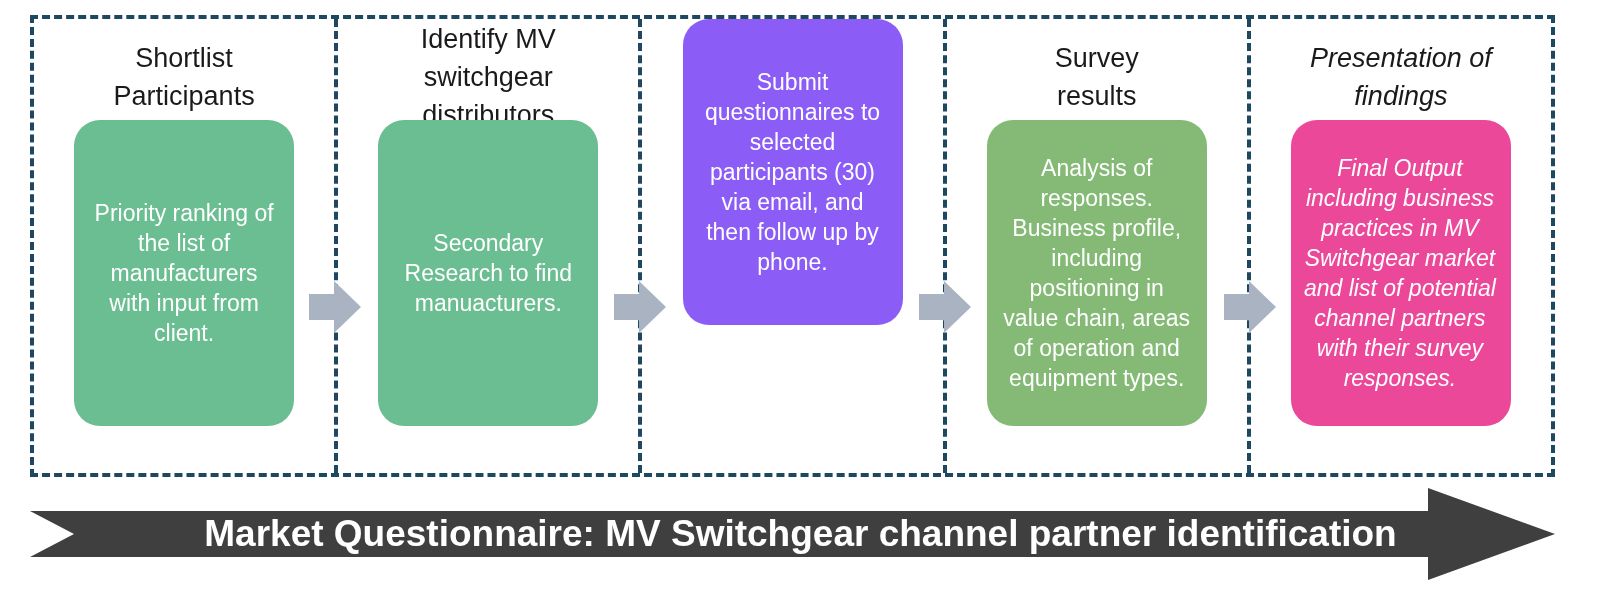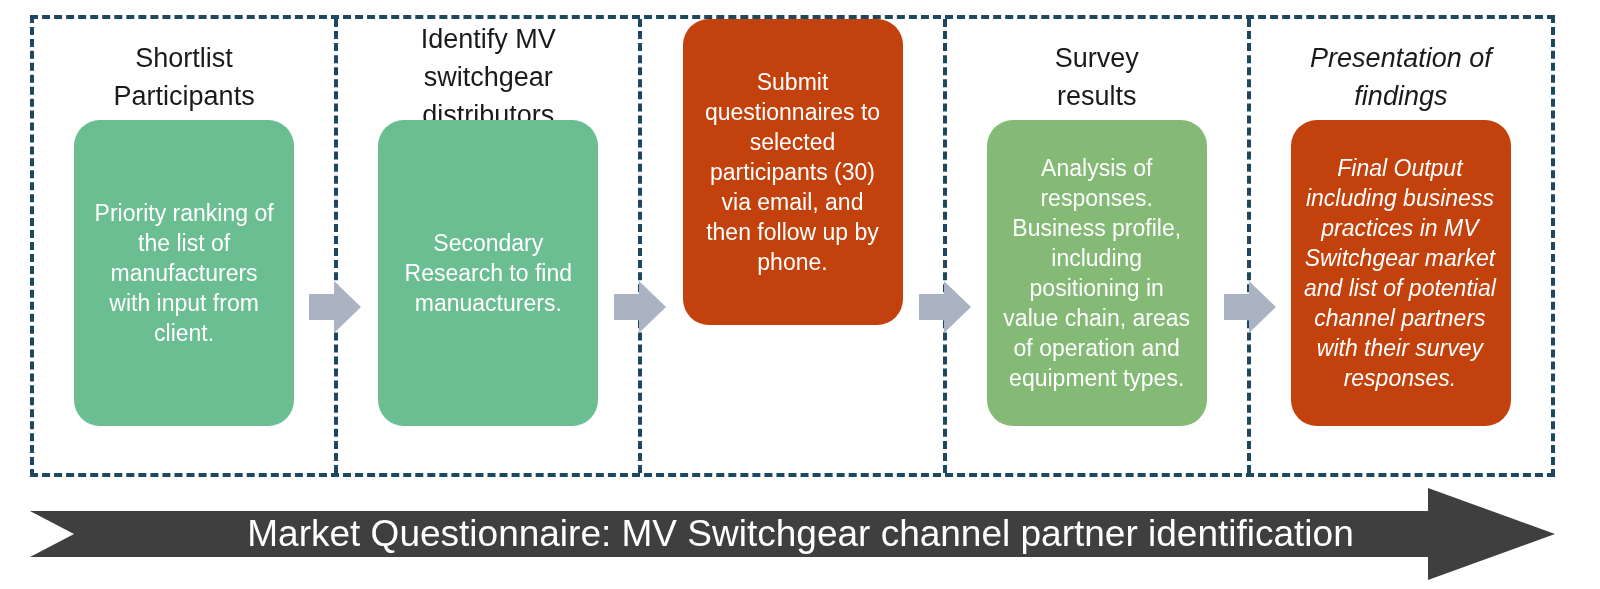--- a/index.html
+++ b/index.html
@@ -39,21 +39,21 @@
     border-top:26px solid transparent;border-bottom:26px solid transparent;
     border-left:27px solid #AAB3C2;
   }
   .c1{left:309px;} .c2{left:614px;} .c3{left:919px;} .c4{left:1224px;}
 
   
   .banner{
     position:absolute;left:30px;top:488px;width:1525px;height:92px;
     background:#3F3F3F;
     clip-path:polygon(0px 23px,1398px 23px,1398px 0px,1525px 46px,1398px 92px,1398px 69px,0px 69px,44px 46px);
-    display:flex;align-items:center;justify-content:center;
+    display:flex;align-items:center;justify-content:center;font-weight:bold;
   }
   .banner .label{
     color:#ffffff;font-size:37px;line-height:46px;white-space:nowrap;
     transform:translateX(8px);
   }
 </style>
 </head>
 <body>
 
 <div class="page">
@@ -71,37 +71,37 @@
     <div class="cell">
       <div class="step-title">Identify MV
 switchgear
 distributors</div>
       <div class="step-box" style="background: rgb(106, 190, 146);">
         <span>Secondary Research to find manuacturers.</span>
       </div>
     </div>
 
     <div class="cell">
-      <div class="step-box" style="background: #c2410c;">
+      <div class="step-box" style="background: #8b5cf6;">
         <span>Submit questionnaires to selected participants (30) via email, and then follow up by phone.</span>
       </div>
     </div>
 
     <div class="cell">
       <div class="step-title">Survey
 results</div>
       <div class="step-box" style="background: rgb(132, 186, 118);">
         <span>Analysis of responses. Business profile, including positioning in value chain, areas of operation and equipment types.</span>
       </div>
     </div>
 
     <div class="cell">
       <div class="step-title">Presentation of
 findings</div>
-      <div class="step-box" style="background: #c2410c; padding-left: 12px;">
+      <div class="step-box" style="background: #ec4899; padding-left: 12px;">
         <span>Final Output including business practices in MV Switchgear market and list of potential channel partners with their survey responses.</span>
       </div>
     </div>
 
   </div>
 
   <div class="connector c1">
       <div class="body"></div>
       <div class="head"></div>
     </div>

